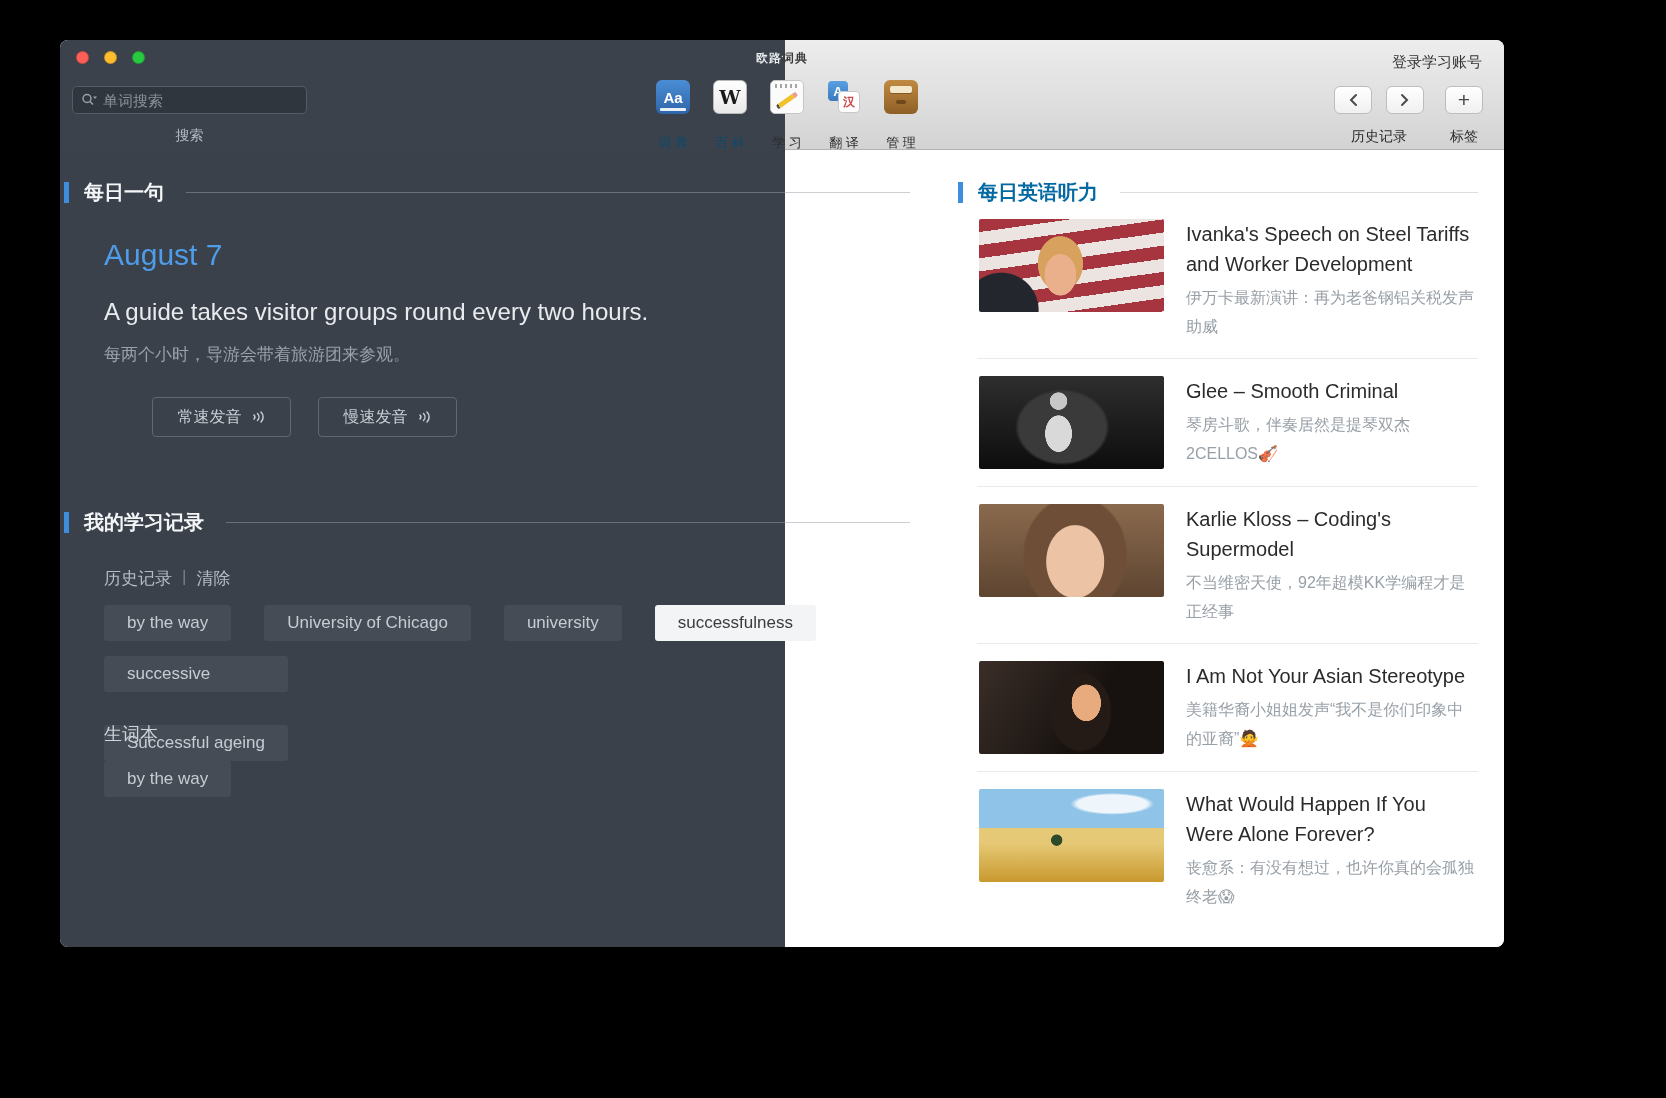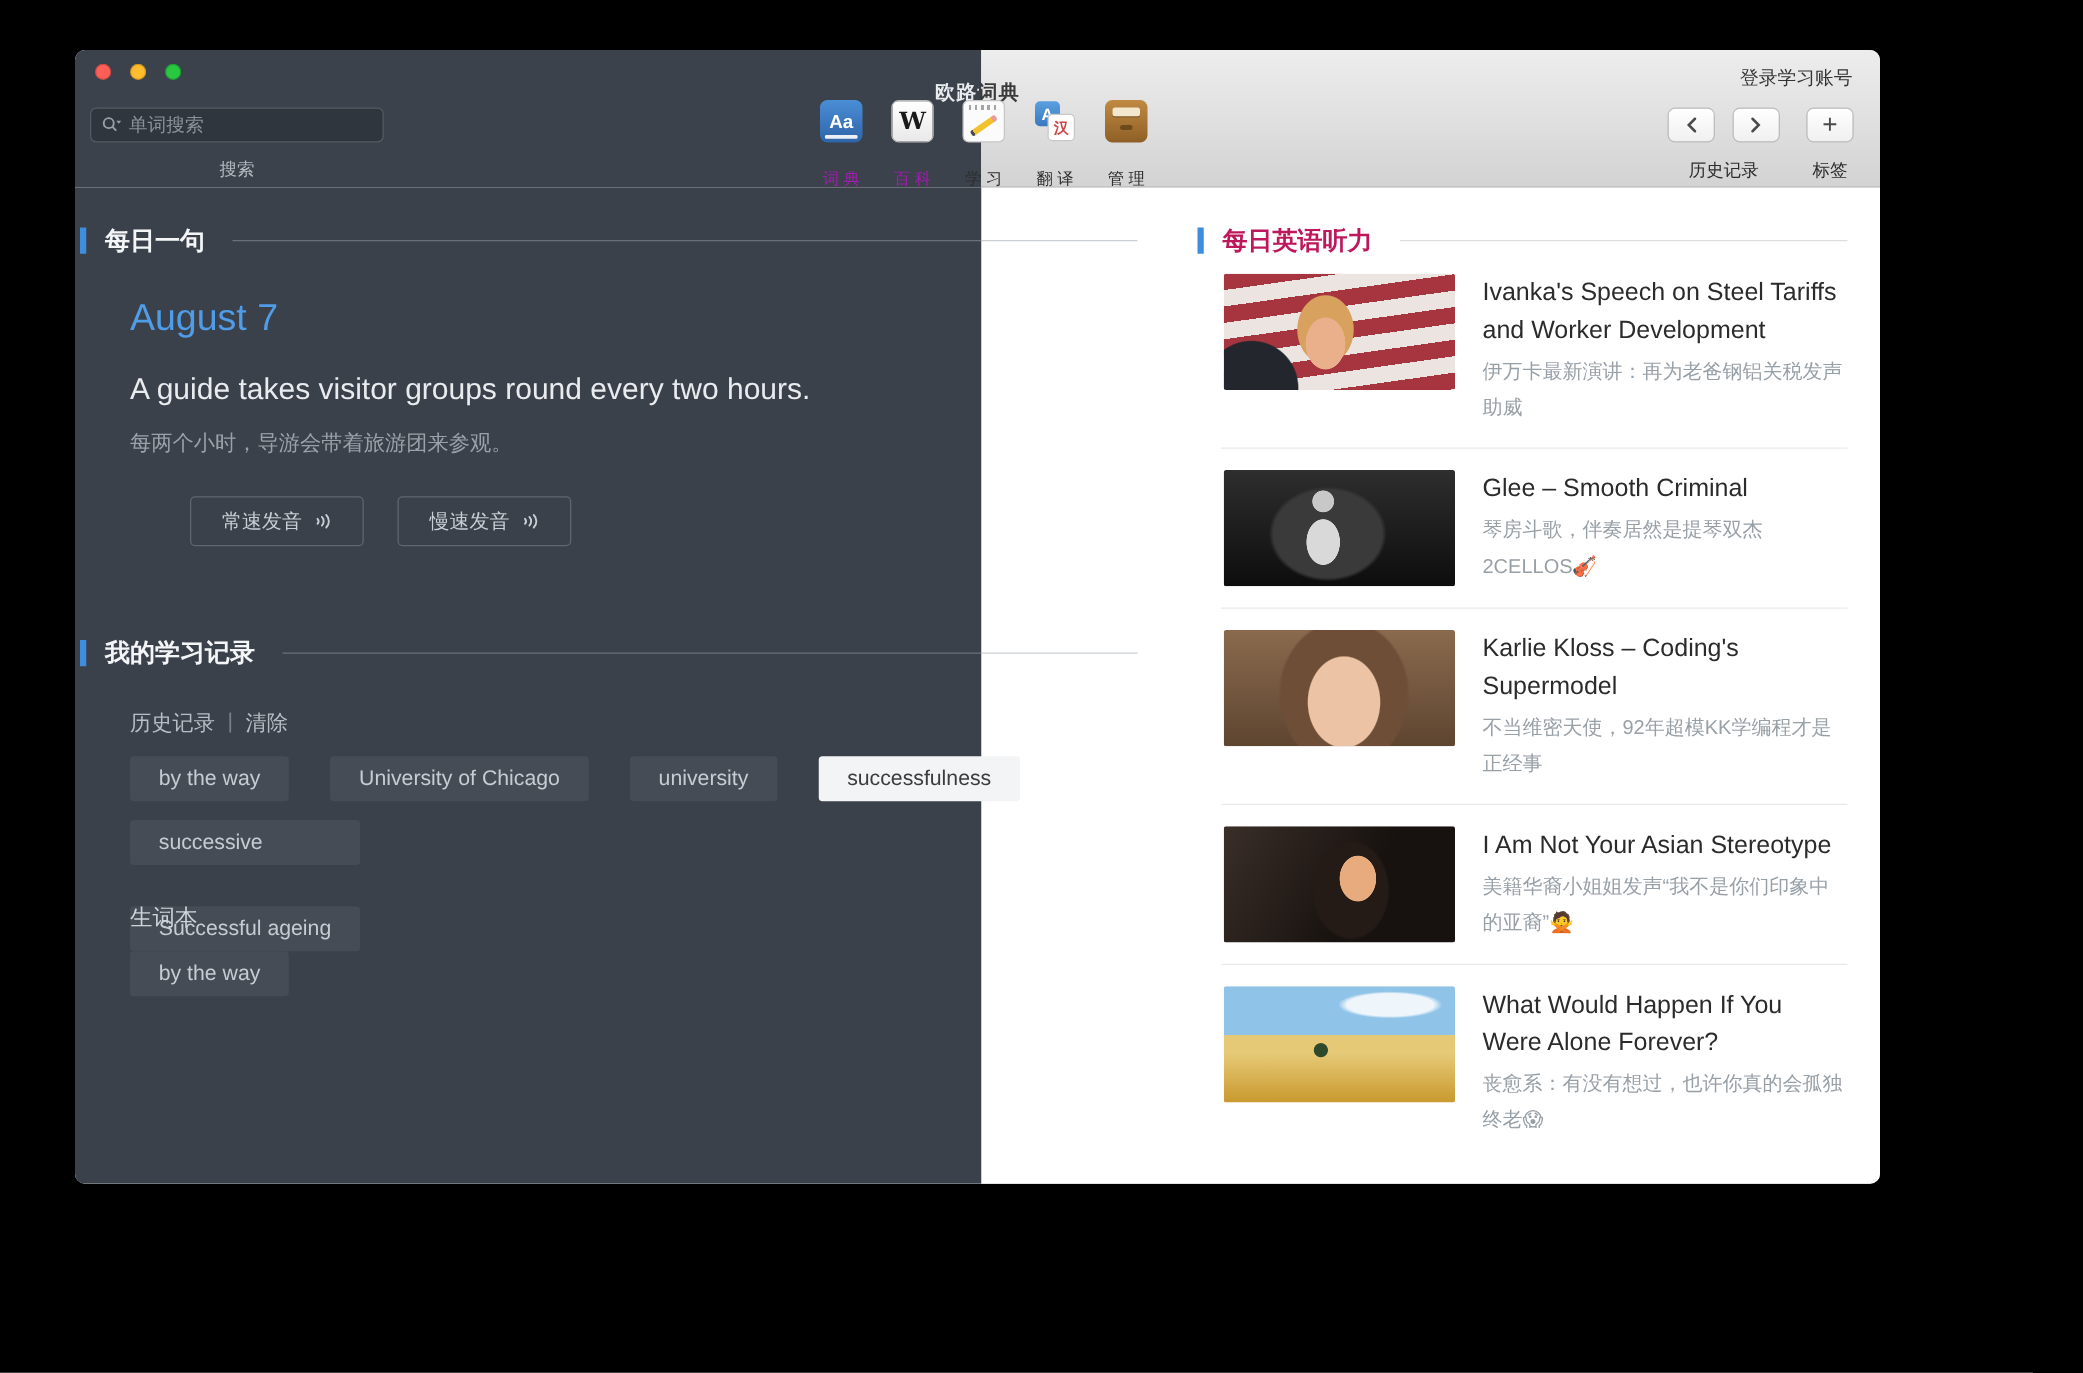--- a/index.html
+++ b/index.html
@@ -12,43 +12,43 @@
   
   .topbar { position:absolute; left:0; top:0; right:0; height:110px; z-index:5; }
   .topbar-bg-dark { position:absolute; left:0; top:0; width:725px; height:110px; background:#3b424b; }
   .topbar-bg-light { position:absolute; left:725px; top:0; right:0; height:110px;
                      background:linear-gradient(180deg,#ededee,#d3d3d4); border-bottom:1px solid #b2b2b3; }
 
   .traffic { position:absolute; left:16px; top:11px; display:flex; gap:15px; }
   .light { width:13px; height:13px; border-radius:50%; border:1px solid rgba(0,0,0,.2); }
   .light.red { background:#ff5f57; } .light.yellow { background:#febc2e; } .light.green { background:#28c840; }
 
-  .window-title { position:absolute; top:24px; left:50%; transform:translateX(-50%);
-                  font-size:16px; font-weight:700; letter-spacing:1px; color:#3a3a3a; white-space:nowrap; }
+  .window-title { position:absolute; top:10px; left:50%; transform:translateX(-50%);
+                  font-size:12px; font-weight:700; letter-spacing:1px; color:#3a3a3a; white-space:nowrap; }
   @supports (-webkit-background-clip:text) {
     .window-title { background:linear-gradient(90deg,#e9ebee 0 52%,#3a3a3a 52%);
                     -webkit-background-clip:text; background-clip:text; color:transparent; }
   }
   .login { position:absolute; top:13px; right:22px; font-size:15px; color:#333; cursor:pointer; }
 
   .search-field { position:absolute; left:12px; top:46px; width:235px; height:28px;
                   background:#30363d; border:1px solid #555b62; border-radius:5px;
                   display:flex; align-items:center; gap:5px; padding:0 8px; }
   .search-field input { flex:1; min-width:0; background:transparent; border:none; outline:none;
                         color:#cfd3d8; font-size:15px; font-family:inherit; }
   .search-field input::placeholder { color:#8a9199; }
   .search-label { position:absolute; left:12px; top:87px; width:235px; text-align:center;
                   font-size:14px; color:#b4bac1; }
 
   
   .tools { position:absolute; left:594px; top:40px; display:flex; gap:19px; }
   .tool { width:38px; display:flex; flex-direction:column; align-items:center; gap:20px; cursor:pointer; }
   .tool-icon { width:34px; height:34px; position:relative; }
   .tool-label { font-size:13px; white-space:nowrap; }
-  .tools .tool:nth-child(-n+2) .tool-label { color:#a21caf; }
+  .tools .tool:nth-child(-n+2) .tool-label { color:#0c4a6e; }
   .tools .tool:nth-child(n+3) .tool-label { color:#2c2c2c; }
 
   .icon-dict { background:linear-gradient(180deg,#4a8ed6,#2f64a8); border-radius:6px;
                display:flex; align-items:center; justify-content:center;
                color:#fff; font-weight:700; font-size:15px; }
   .icon-dict::after { content:""; position:absolute; left:4px; right:4px; bottom:3px; height:3px;
                       background:rgba(255,255,255,.9); border-radius:1px; }
   .icon-wiki { background:linear-gradient(#ffffff,#e9e9e9); border:1px solid #b8b8b8; border-radius:6px;
                display:flex; align-items:center; justify-content:center;
                font-family:"DejaVu Serif","Liberation Serif",serif; font-weight:700; font-size:19px; color:#1a1a1a; }
@@ -108,21 +108,21 @@
   .tag { height:36px; line-height:36px; padding:0 23px; background:#454c55; color:#c6ccd2;
          font-size:17px; border-radius:3px; cursor:pointer; }
   .tag.selected { background:#f3f4f5; color:#3c3c3c; }
 
   .wordbook-label { position:absolute; left:44px; top:572px; font-size:18px; color:#ced3d9; }
 
   
   .pane-right { position:absolute; left:725px; top:110px; width:719px; height:797px;
                 background:#fff; z-index:1; overflow:hidden; }
   .sec3 { left:173px; top:29px; width:520px; }
-  .pane-right .sec .t { color:#be185d; }
+  .pane-right .sec .t { color:#0369a1; }
   .pane-right .sec .line { background:rgba(0,0,0,.13); }
 
   .list { position:absolute; left:192px; top:52px; width:501px; }
   .item { display:flex; gap:22px; padding:17px 2px; border-bottom:1px solid #e9e9e9; cursor:pointer; }
   .item:last-child { border-bottom:none; }
   .thumb { width:185px; height:93px; border-radius:2px; flex:none; }
   .itxt { flex:1; min-width:0; }
   .ititle { font-size:20px; line-height:30px; color:#2b2b2b; }
   .isub { font-size:16px; line-height:29px; color:#98a0a7; margin-top:4px; }
 

